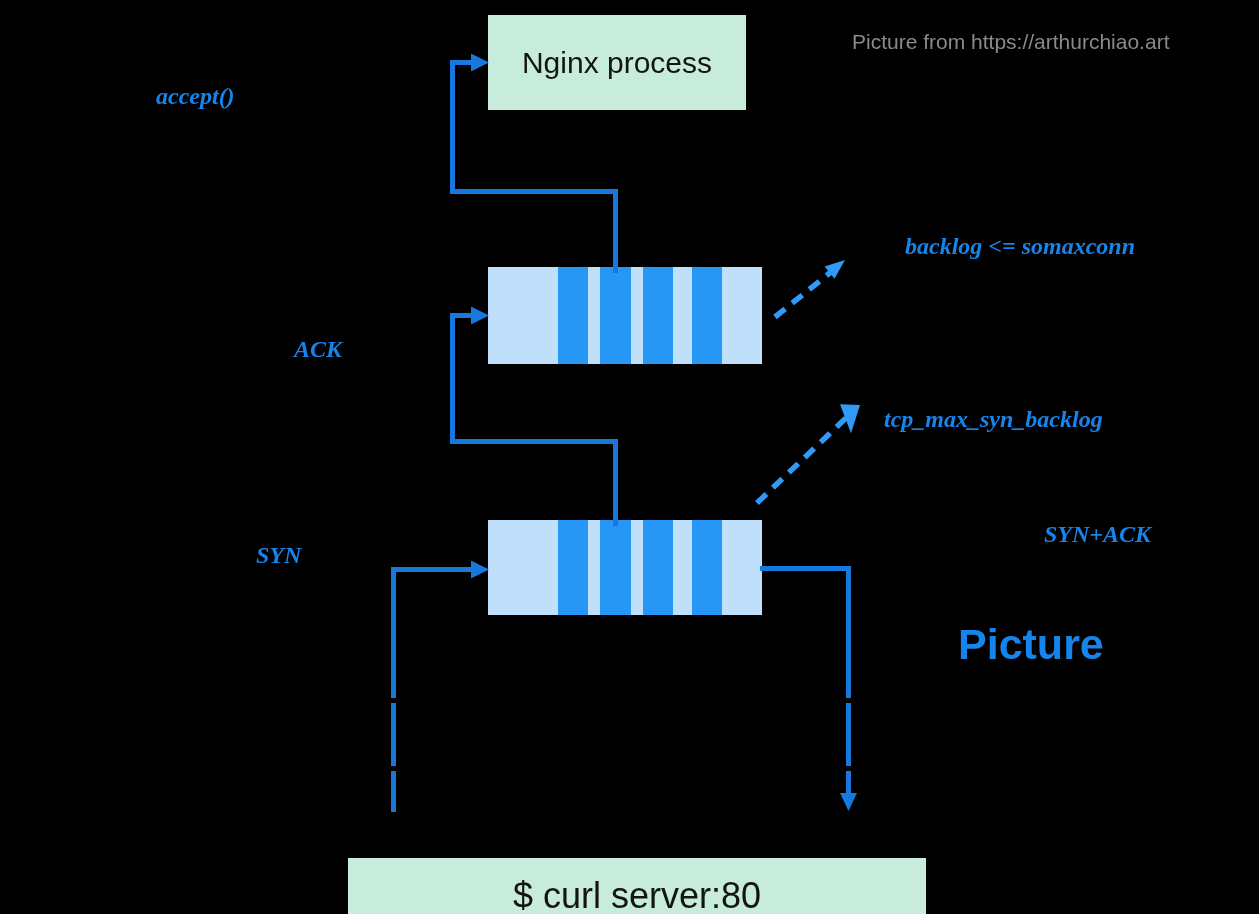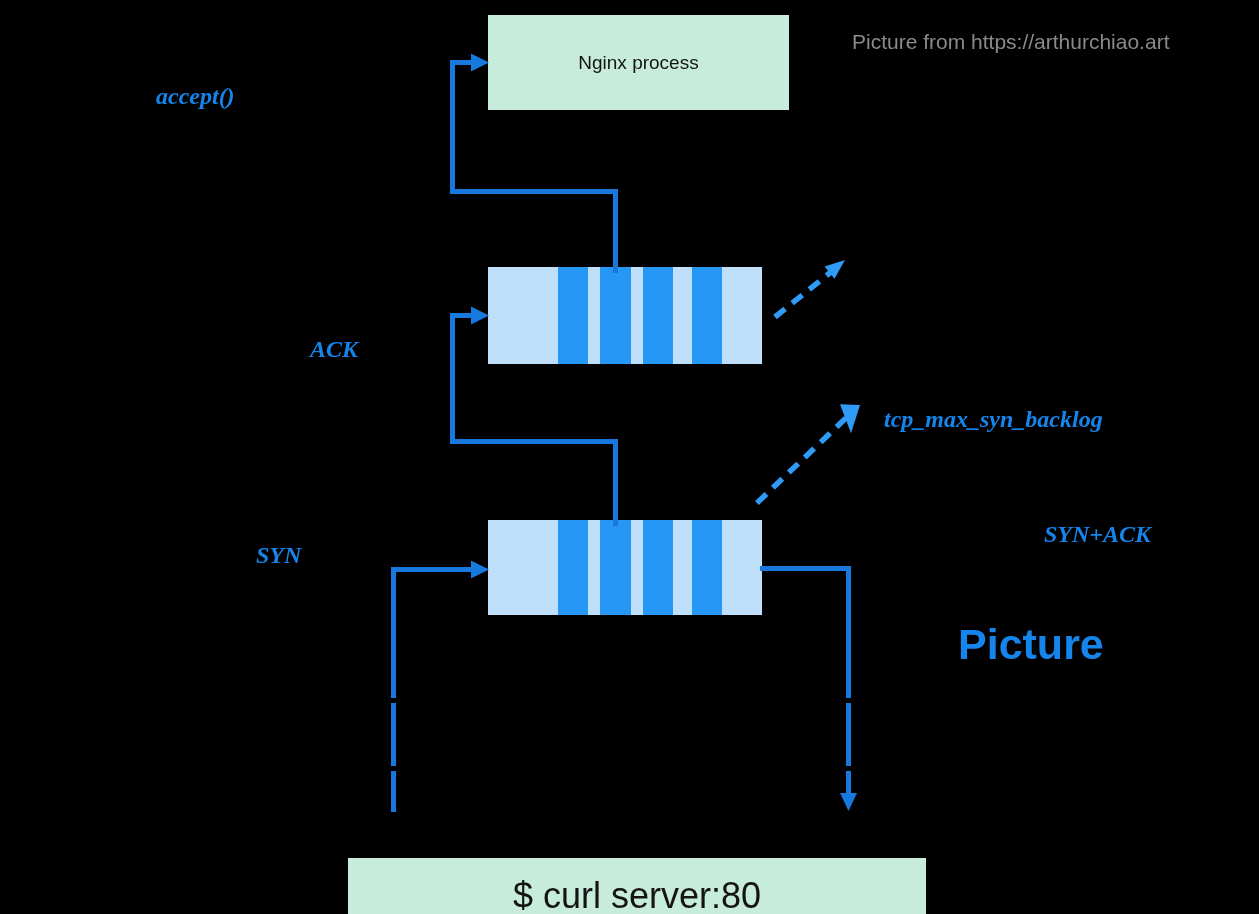--- a/index.html
+++ b/index.html
@@ -2,39 +2,39 @@
 <html><head>
 <meta charset="utf-8">
 <style>
   html,body{margin:0;padding:0;background:#000;}
   .canvas{position:relative;width:1259px;height:914px;background:#000;overflow:hidden;
           font-family:"Liberation Sans",sans-serif;}
 
   
   .mint-box{position:absolute;background:#c7ecdc;display:flex;align-items:center;
             justify-content:center;color:#141414;}
-  #nginx-box{left:488px;top:15px;width:301px;height:95px;font-size:19px;}
+  #nginx-box{left:488px;top:15px;width:258px;height:95px;font-size:30px;}
   #client-box{left:348px;top:810px;width:578px;height:76px;font-size:36px;margin-top:48px;}
 
   
   .queue{position:absolute;width:274px;
     background:linear-gradient(90deg,
       #bfdffb 0px 70px,  #2697f4 70px 100px,
       #bfdffb 100px 112px,#2697f4 112px 143px,
       #bfdffb 143px 155px,#2697f4 155px 185px,
       #bfdffb 185px 204px,#2697f4 204px 234px,
       #bfdffb 234px 100%);}
   #accept-queue{left:488px;top:267px;height:97px;}
   #syn-queue{left:488px;top:520px;height:95px;}
 
   
   .lbl{position:absolute;color:#1585ec;font-family:"Liberation Serif",serif;
        font-style:italic;font-weight:bold;font-size:24px;white-space:nowrap;}
   #lbl-accept{left:156px;top:83px;}
-  #lbl-ack{left:310px;top:336px;}
+  #lbl-ack{left:294px;top:336px;}
   #lbl-syn{left:256px;top:542px;}
   #lbl-synack{left:1044px;top:521px;}
   #lbl-tcpmax{left:884px;top:406px;font-size:24px;}
   #lbl-backlog{left:895px;top:231px;width:250px;text-align:center;line-height:31px;}
 
   
   .big-lbl{position:absolute;color:#1585ec;font-weight:bold;font-size:43px;
            font-family:"Liberation Sans",sans-serif;white-space:nowrap;}
   #lbl-server{left:958px;top:620px;}
   #lbl-client{left:964px;top:784px;}
@@ -66,20 +66,21 @@
   <div class="queue" id="syn-queue"></div>
 
   <div id="attribution">Picture from https://arthurchiao.art</div>
 
   <div class="lbl" id="lbl-accept">accept()</div>
   <div class="lbl" id="lbl-ack">ACK</div>
   <div class="lbl" id="lbl-syn">SYN</div>
   <div class="lbl" id="lbl-synack">SYN+ACK</div>
   <div class="lbl" id="lbl-tcpmax">tcp_max_syn_backlog</div>
   <div class="lbl" id="lbl-backlog">
+    <div>backlog &lt;= somaxconn</div>
   </div>
 
   <div class="big-lbl" id="lbl-server">Picture</div>
 
   <svg id="arrow-layer" viewBox="0 0 1259 914" xmlns="http://www.w3.org/2000/svg">
 
     <path class="solid-line" d="M 615.5 273 L 615.5 191.5 L 452.5 191.5 L 452.5 62.5 L 471 62.5"></path>
     <polygon class="solid-head" points="471,53.5 489,62.5 471,71.5"></polygon>
 
     <path class="solid-line" d="M 615.5 526 L 615.5 441.5 L 452.5 441.5 L 452.5 315.5 L 471 315.5"></path>

